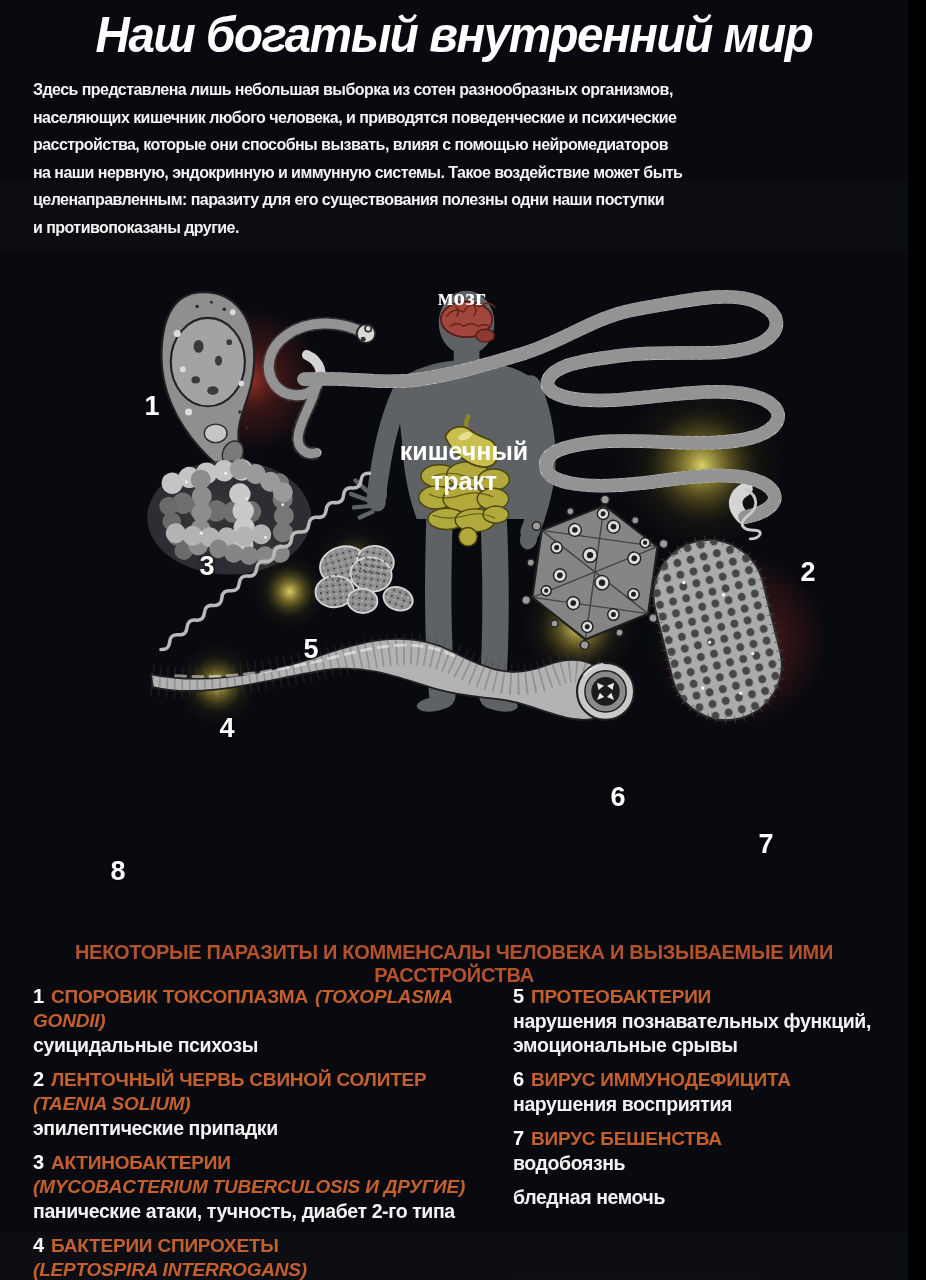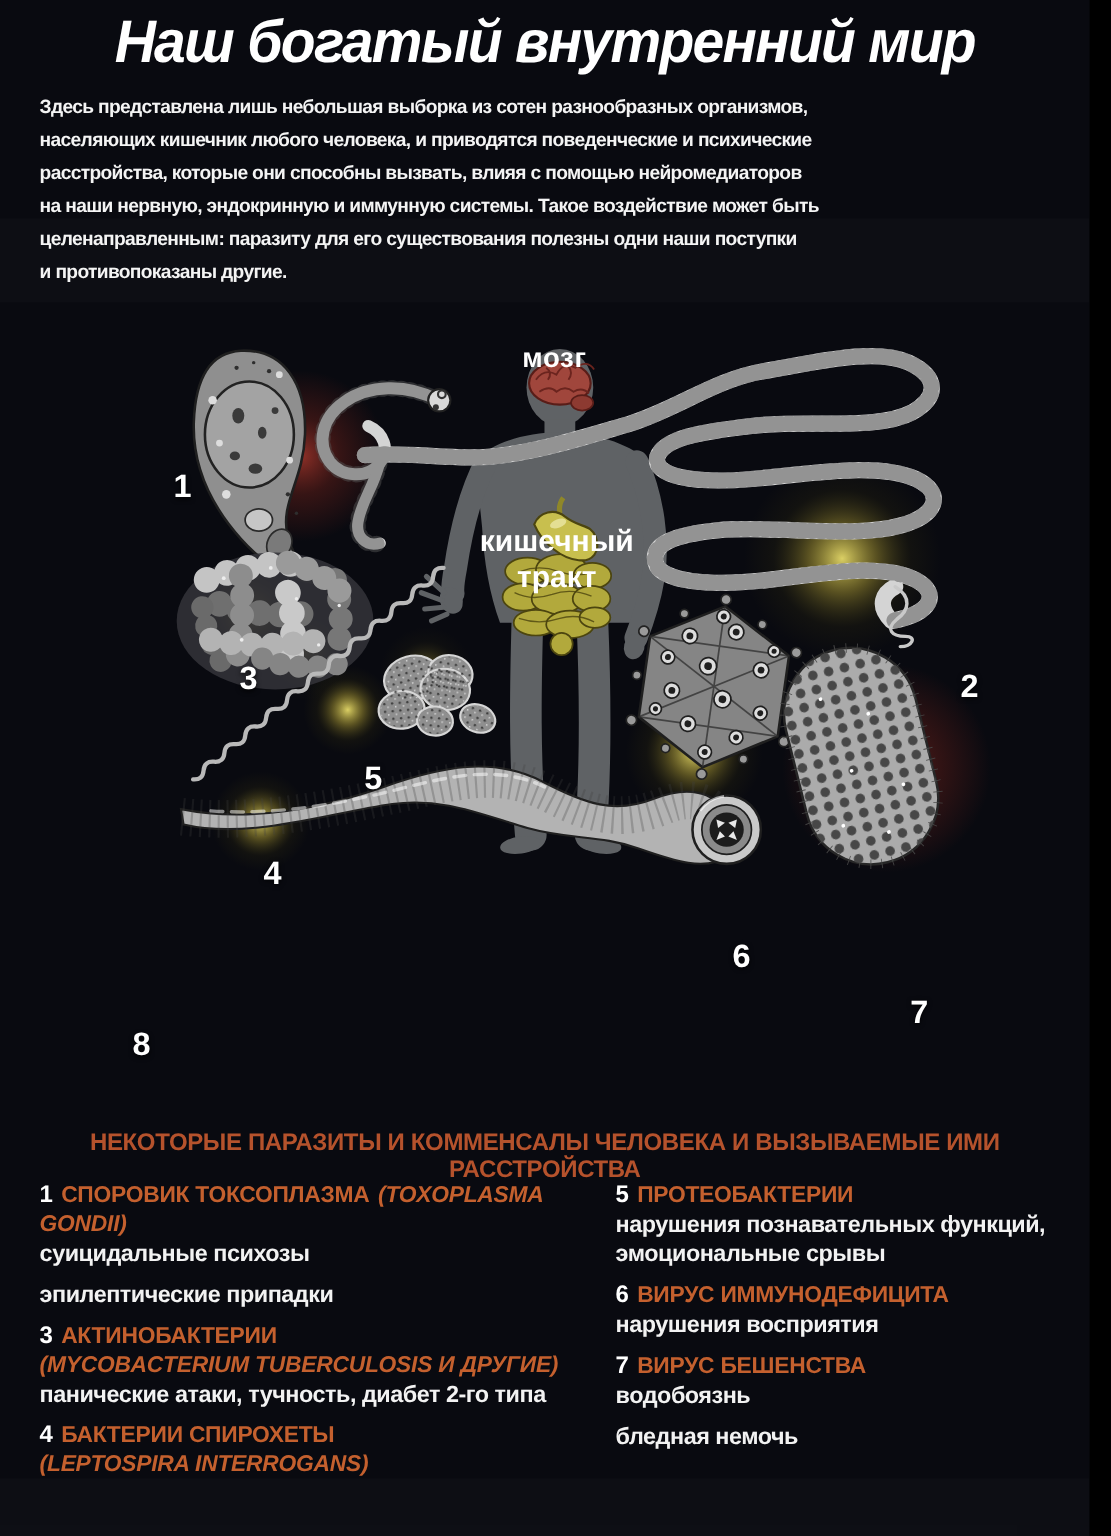--- a/index.html
+++ b/index.html
@@ -15,21 +15,21 @@
   .intro{position:absolute;left:33px;top:76px;width:880px;color:#f4f4f4;
          font-size:16px;font-weight:700;line-height:27.6px;letter-spacing:-.55px;
          white-space:pre-line;}
 
   .figure{position:absolute;left:0;top:268px;width:926px;height:665px;}
   .figure svg{position:absolute;left:0;top:0;}
 
   .overlay{position:absolute;left:0;top:0;width:926px;height:1280px;pointer-events:none;}
   .fig-label{position:absolute;transform:translate(-50%,-50%);color:#ffffff;font-weight:700;
              text-align:center;}
-  .brain-label{left:462px;top:298px;font-size:23px;letter-spacing:.5px;}
+  .brain-label{left:462px;top:298px;font-size:23px;letter-spacing:.5px;font-family:Liberation Serif, serif;}
   .gut-label{left:464px;top:466px;font-size:25px;line-height:30px;white-space:pre-line;}
   .marker{position:absolute;transform:translate(-50%,-50%);color:#ffffff;font-weight:700;
           font-size:27px;text-shadow:0 1px 4px rgba(0,0,0,.85);}
 
   .legend-heading{position:absolute;top:941px;left:0;width:100%;text-align:center;
                   color:#b5522c;font-weight:700;font-size:20px;letter-spacing:-.3px;}
   .legend-col{position:absolute;top:984px;}
   .col1{left:33px;width:472px;}
   .col2{left:513px;width:398px;}
   .entry{margin-bottom:10px;}
@@ -336,20 +336,24 @@
   <div class="legend-col col1">
   <div class="entry">
     <div class="entry-head">
       <span class="num">1</span><span class="ename">СПОРОВИК ТОКСОПЛАЗМА</span>
       <span class="latin inline">(TOXOPLASMA GONDII)</span>
     </div>
     <div class="disorder">суицидальные психозы</div>
   </div>
 
   <div class="entry">
+    <div class="entry-head">
+      <span class="num">2</span><span class="ename">ЛЕНТОЧНЫЙ ЧЕРВЬ СВИНОЙ СОЛИТЕР</span>
+      <span class="latin">(TAENIA SOLIUM)</span>
+    </div>
     <div class="disorder">эпилептические припадки</div>
   </div>
 
   <div class="entry">
     <div class="entry-head">
       <span class="num">3</span><span class="ename">АКТИНОБАКТЕРИИ</span>
       <span class="latin">(MYCOBACTERIUM TUBERCULOSIS И ДРУГИЕ)</span>
     </div>
     <div class="disorder">панические атаки, тучность, диабет 2-го типа</div>
   </div>

